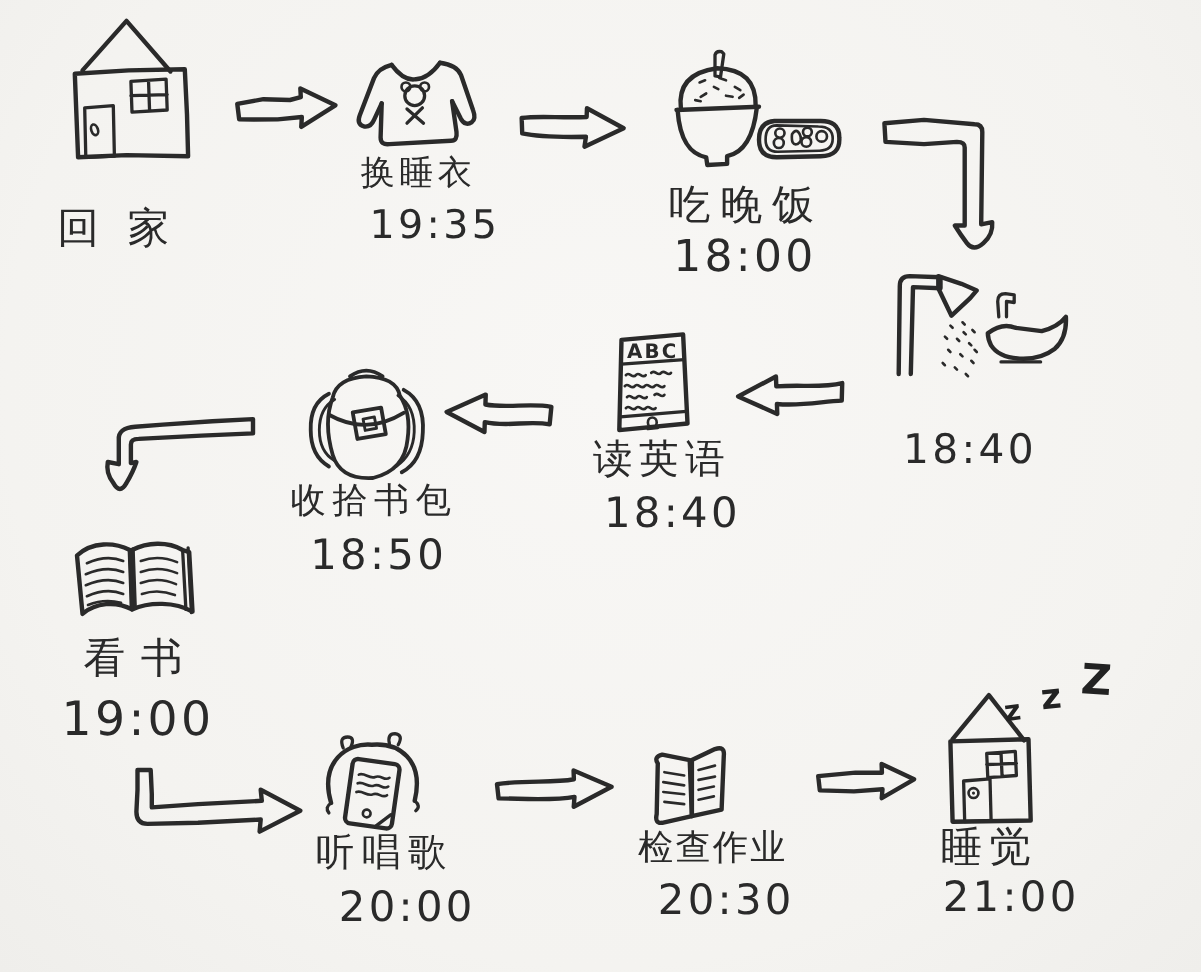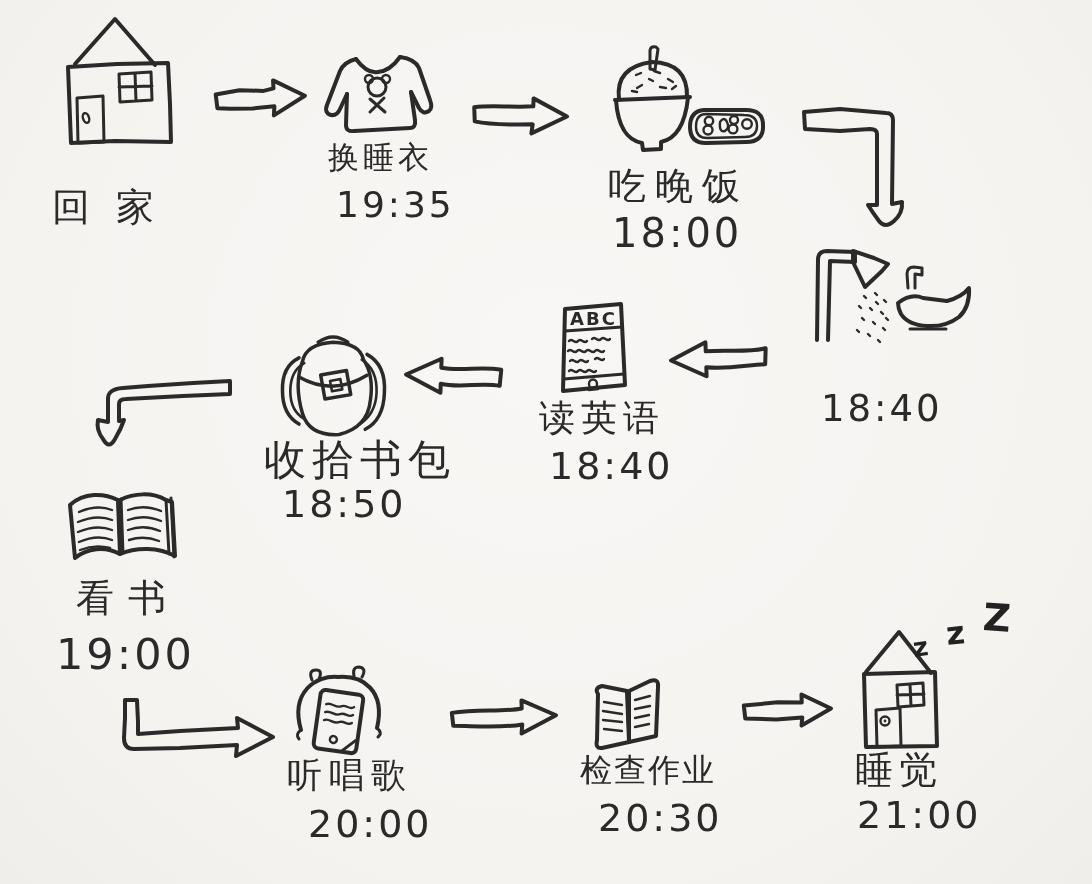--- a/index.html
+++ b/index.html
@@ -143,21 +143,21 @@
       <path class="ink w3" d="M108,34 Q126,45 125,72 Q124,96 106,108"></path>
       <path class="ink w4" d="M58,14 Q75,2 92,14"></path>
       <path class="ink w4" d="M40,36 Q44,16 75,14 Q106,15 110,34 Q122,52 118,80 Q115,112 82,120 Q48,122 40,96 Q30,62 40,36 Z"></path>
       <path class="ink w4" d="M36,54 Q75,76 114,52"></path>
       <g transform="rotate(-6 77 62)">
         <path class="ink w4" d="M62,50 L92,48 L94,76 L64,78 Z"></path>
         <path class="ink w3" d="M72,58 L84,57 L85,69 L73,70 Z"></path>
       </g>
     </svg>
   </div>
-  <div class="abs hw t-label" style="left:264px;top:438px;font-size:42px;letter-spacing:6px">收拾书包</div>
+  <div class="abs hw t-label" style="left:264px;top:438px;font-size:32px;letter-spacing:6px">收拾书包</div>
   <div class="abs hw t-time" style="left:282px;top:485px;font-size:38px">18:50</div>
 
   <div class="abs" style="left:93px;top:376px;width:140px;height:78px">
     <svg width="140" height="78" viewBox="0 0 140 78">
       <path class="ink w4" d="M137,5 L100,7 L55,10 L30,12 Q14,13 15,24 L15,46 L5,44 Q3,54 10,63 Q16,74 22,63 Q28,53 31,44 L26,45 L26,28 Q26,23 33,23 L90,20 L137,18 Z"></path>
     </svg>
   </div>
 
   <div class="abs" style="left:62px;top:484px;width:122px;height:92px">
     <svg width="122" height="92" viewBox="0 0 122 92">

